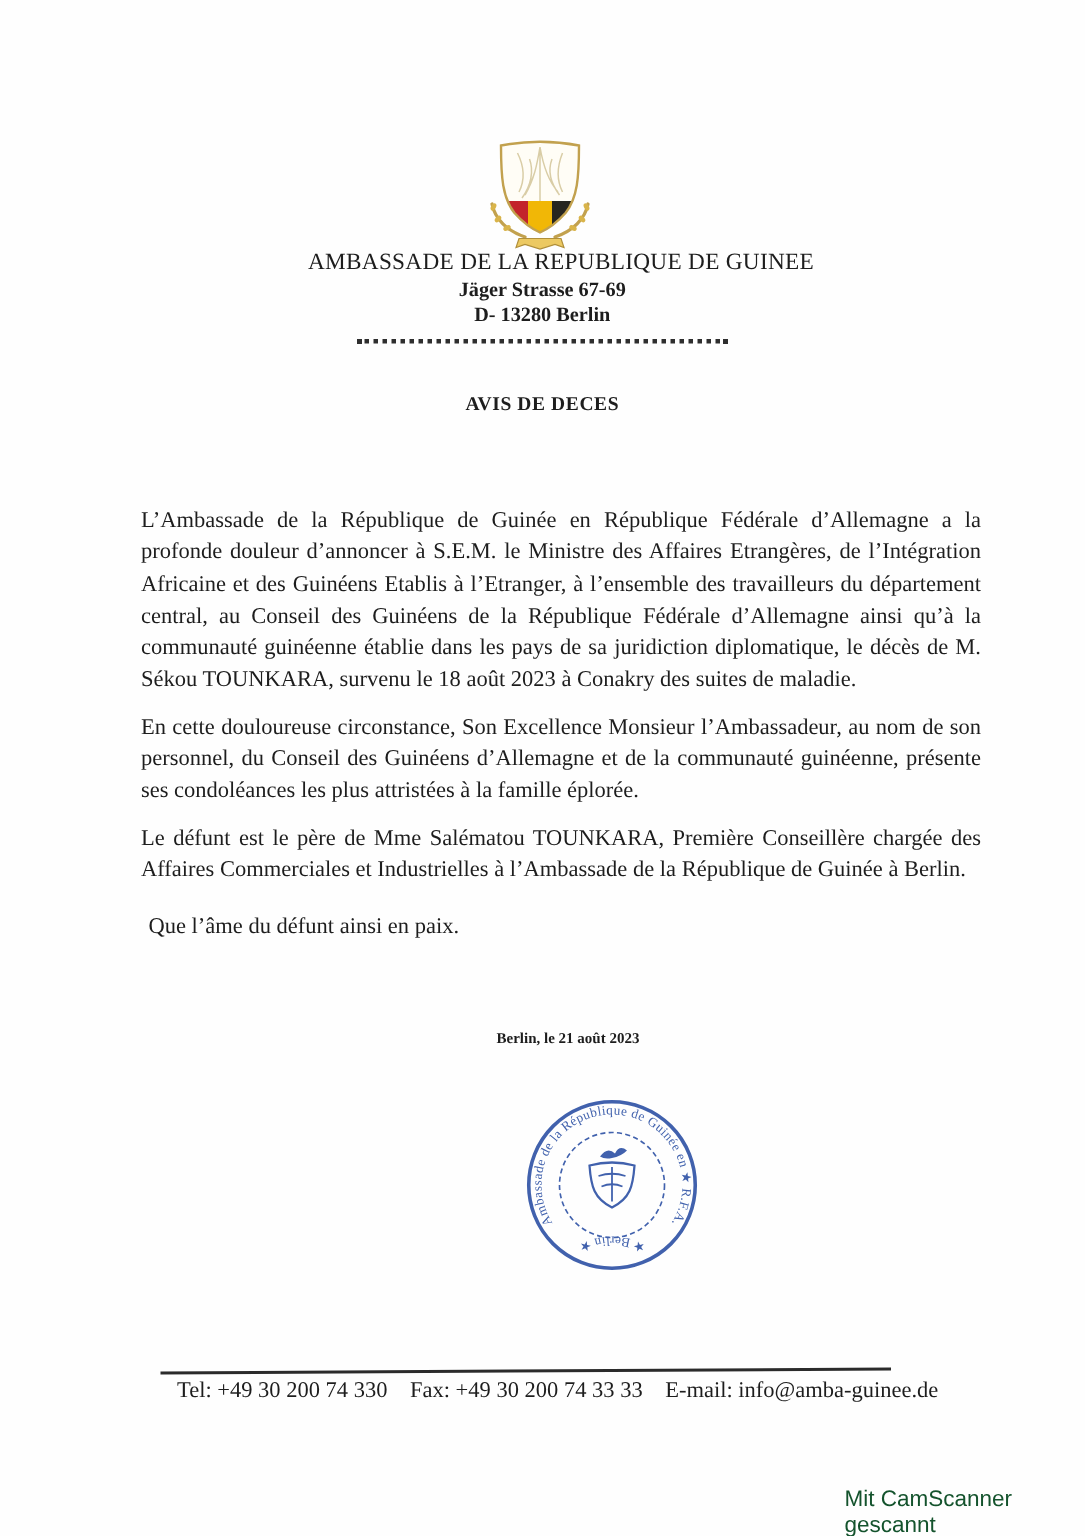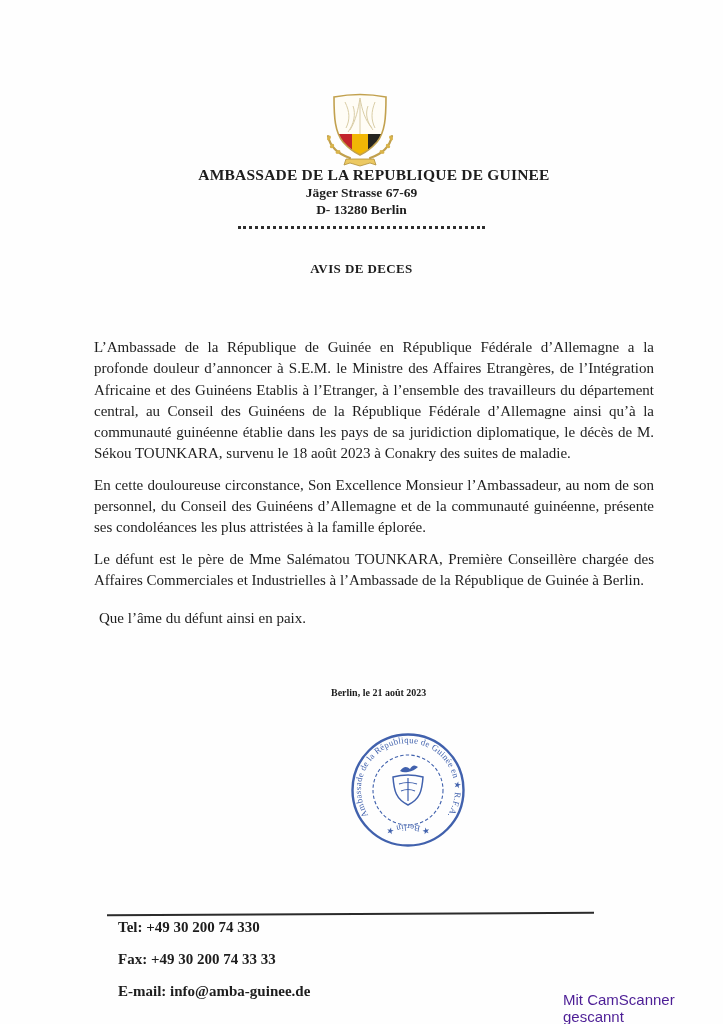--- a/index.html
+++ b/index.html
@@ -5,32 +5,32 @@
   html,body { margin:0; padding:0; background:#ffffff; }
   .page {
     position:relative; width:723px; height:1024px;
     background:#fefefe;
     font-family:"Liberation Serif", serif;
     color:#1d1d1d;
     overflow:hidden;
   }
   .crest { position:absolute; left:320px; top:90px; }
   .header { position:absolute; top:166px; left:0; width:100%; text-align:center; }
-  .org-name { font-size:15.5px; font-weight:bold; letter-spacing:0.2px;padding-left:25px; }
+  .org-name { font-size:15.5px; font-weight:normal; letter-spacing:0.2px;padding-left:25px; }
   .addr { font-size:13.5px; font-weight:bold; line-height:17px; }
   .dots { width:247px; margin:8px auto 0 auto; height:0; border-top:3px dotted #2e2e2e; }
   .doc-title { position:absolute; top:261px; left:0; width:100%; text-align:center; font-weight:bold; font-size:13px; letter-spacing:0.4px; }
   .body-block { position:absolute; top:337px; left:78px; width:576px; font-size:15px; line-height:21.3px; text-align:justify; }
   .body-block p { margin:0 0 10px 16px; }
   .body-block p.closing { margin-top:17px; padding-left:5px; text-align:left; }
   .date-line { position:absolute; top:687px; left:331px; font-weight:bold; font-size:10px; }
   .stamp { position:absolute; left:349px; top:731px; opacity:0.93; }
   .footer-rule { position:absolute; top:913px; left:107px; width:487px; height:0; border-top:2.5px solid #2b2b2b; transform:rotate(-0.3deg); }
-  .footer { position:absolute; top:919px; left:118px; width:470px; display:flex; gap:15px; font-weight:bold; font-size:15px; white-space:nowrap;flex-direction:column; }
-  .watermark { position:absolute; top:991px; left:563px; font-family:"Liberation Sans", sans-serif; font-size:15px; color:#4c1d95; }
+  .footer { position:absolute; top:919px; left:118px; width:470px; display:flex; gap:15px; font-weight:normal; font-size:15px; white-space:nowrap; }
+  .watermark { position:absolute; top:991px; left:563px; font-family:"Liberation Sans", sans-serif; font-size:15px; color:#14532d; }
 </style>
 </head>
 <body>
 
 <div class="page">
 
   <svg class="crest" width="80" height="84" viewBox="0 0 80 84">
     <defs>
       <clipPath id="shieldClip">
         <path d="M14,7 Q40,2 66,7 C66,28 65,42 57,52 Q49,61 40,65 Q31,61 23,52 C15,42 14,28 14,7 Z"></path>

